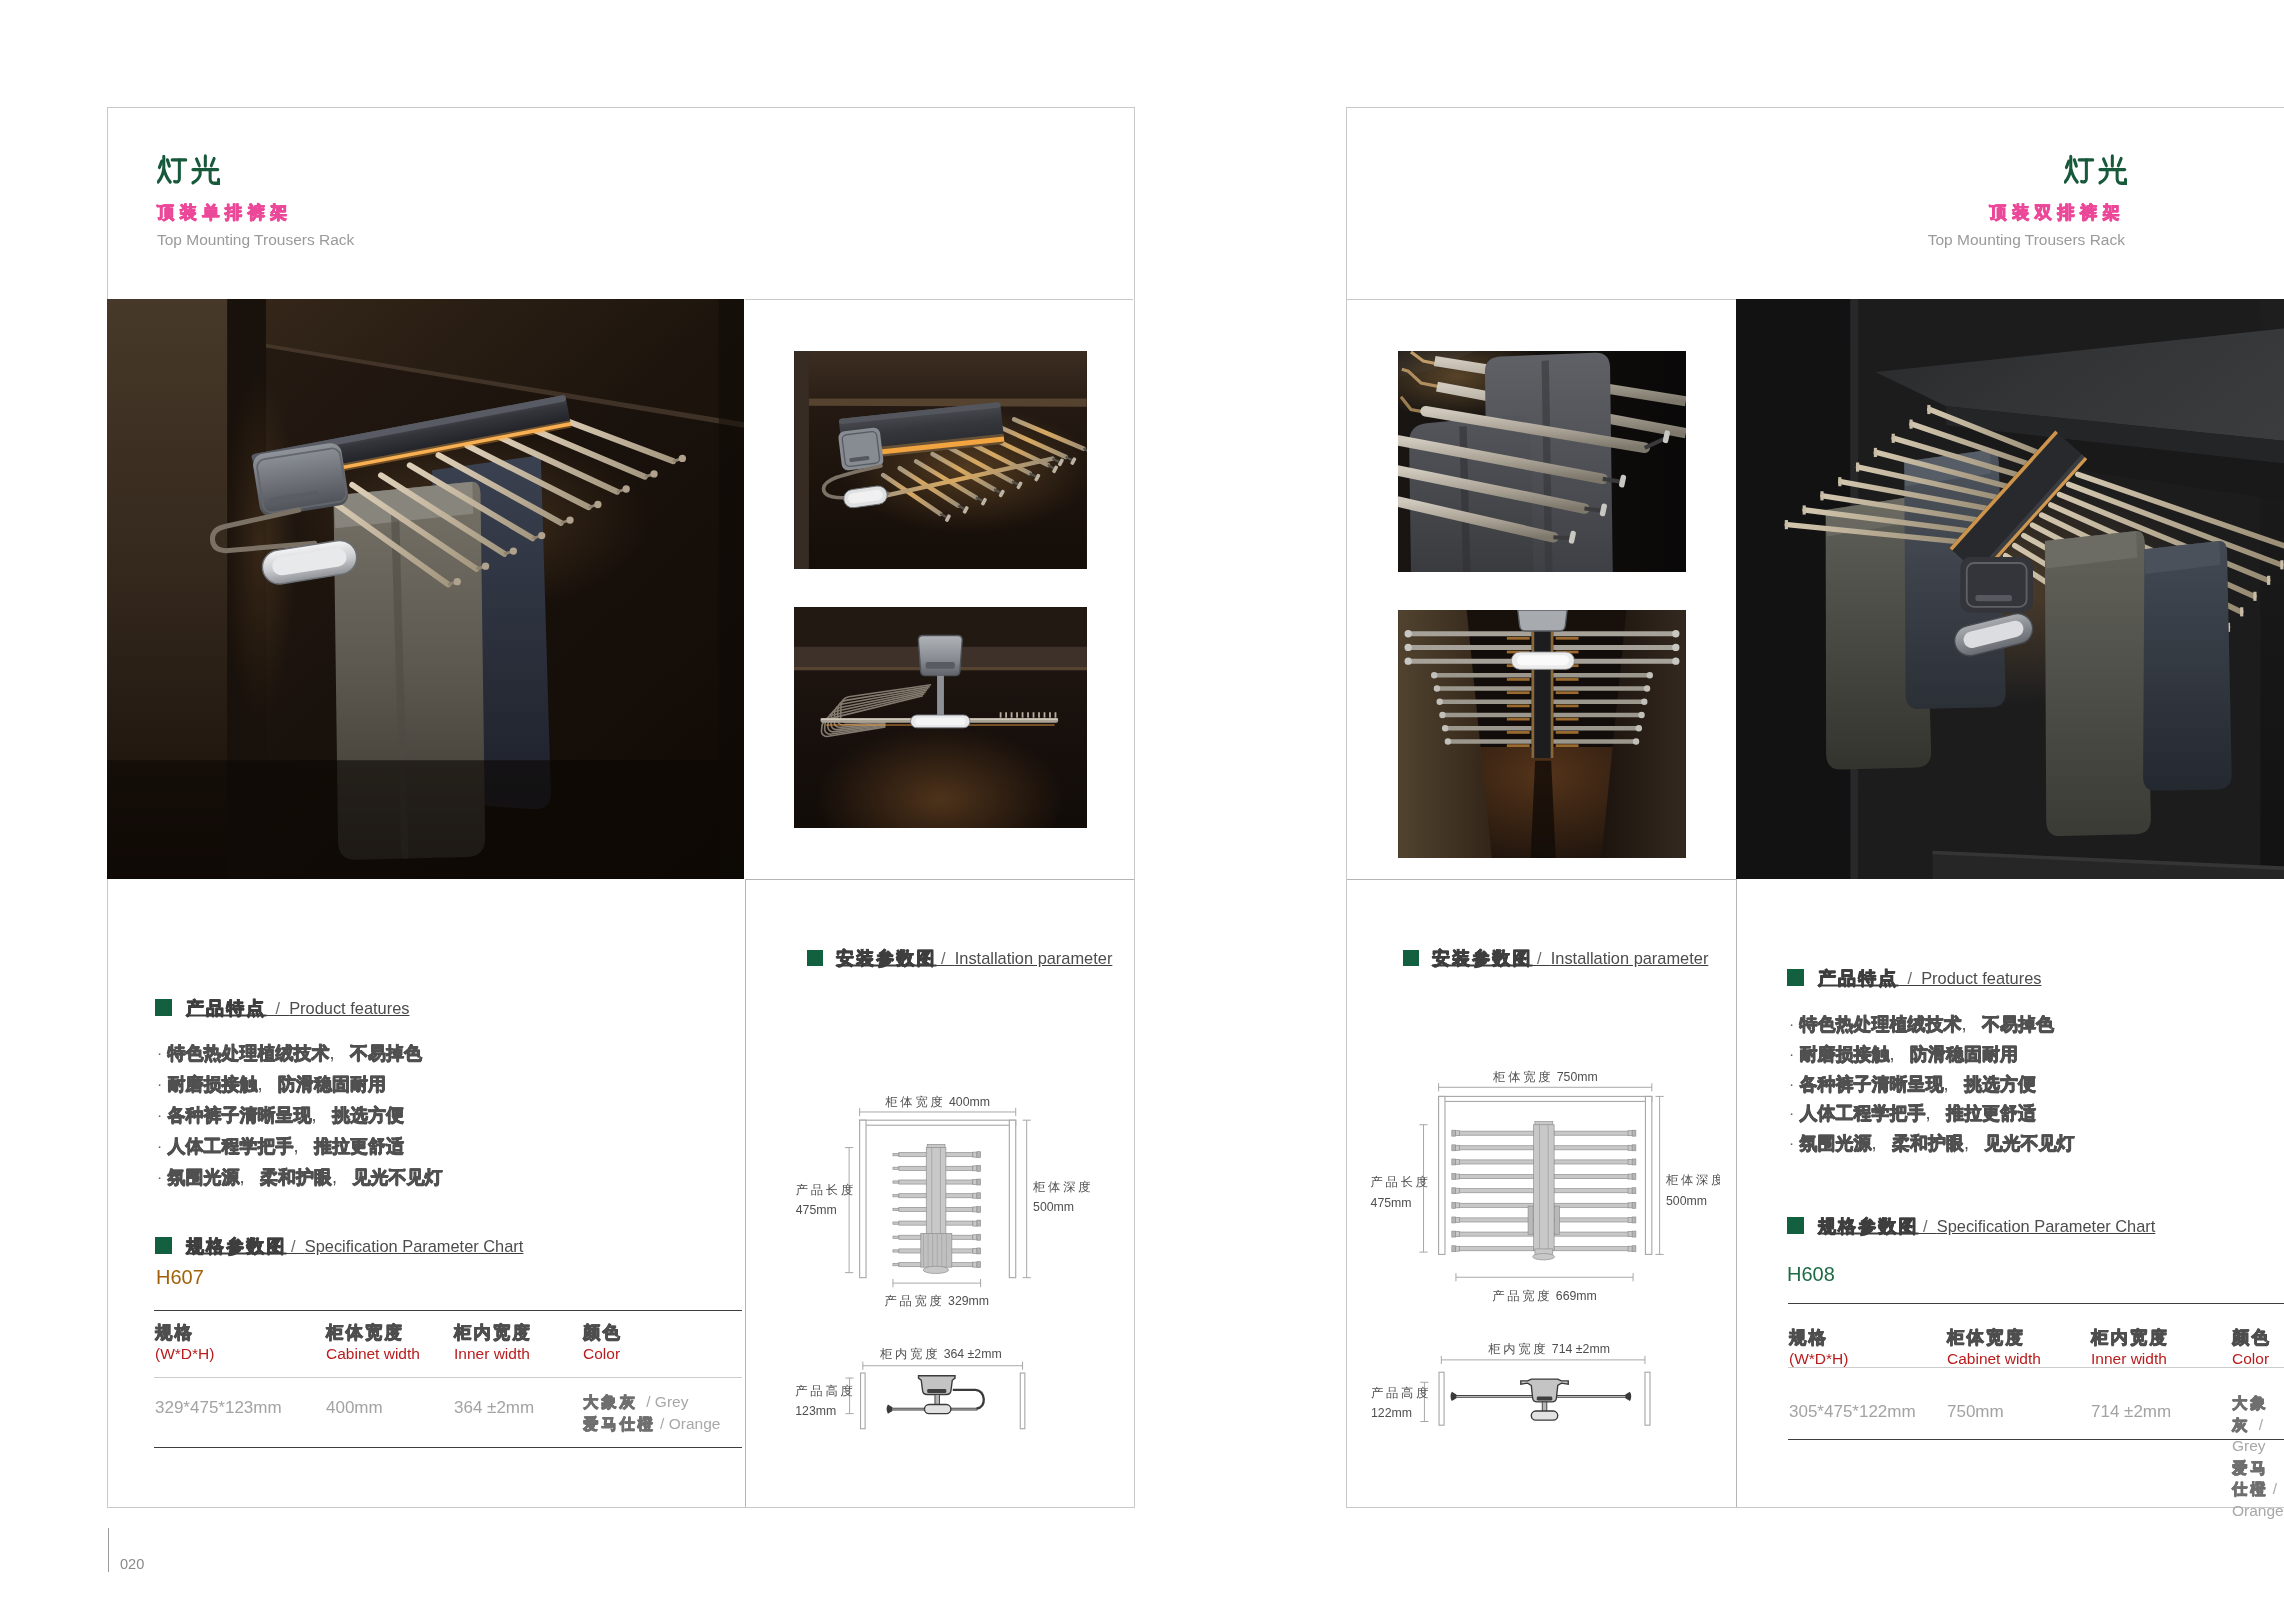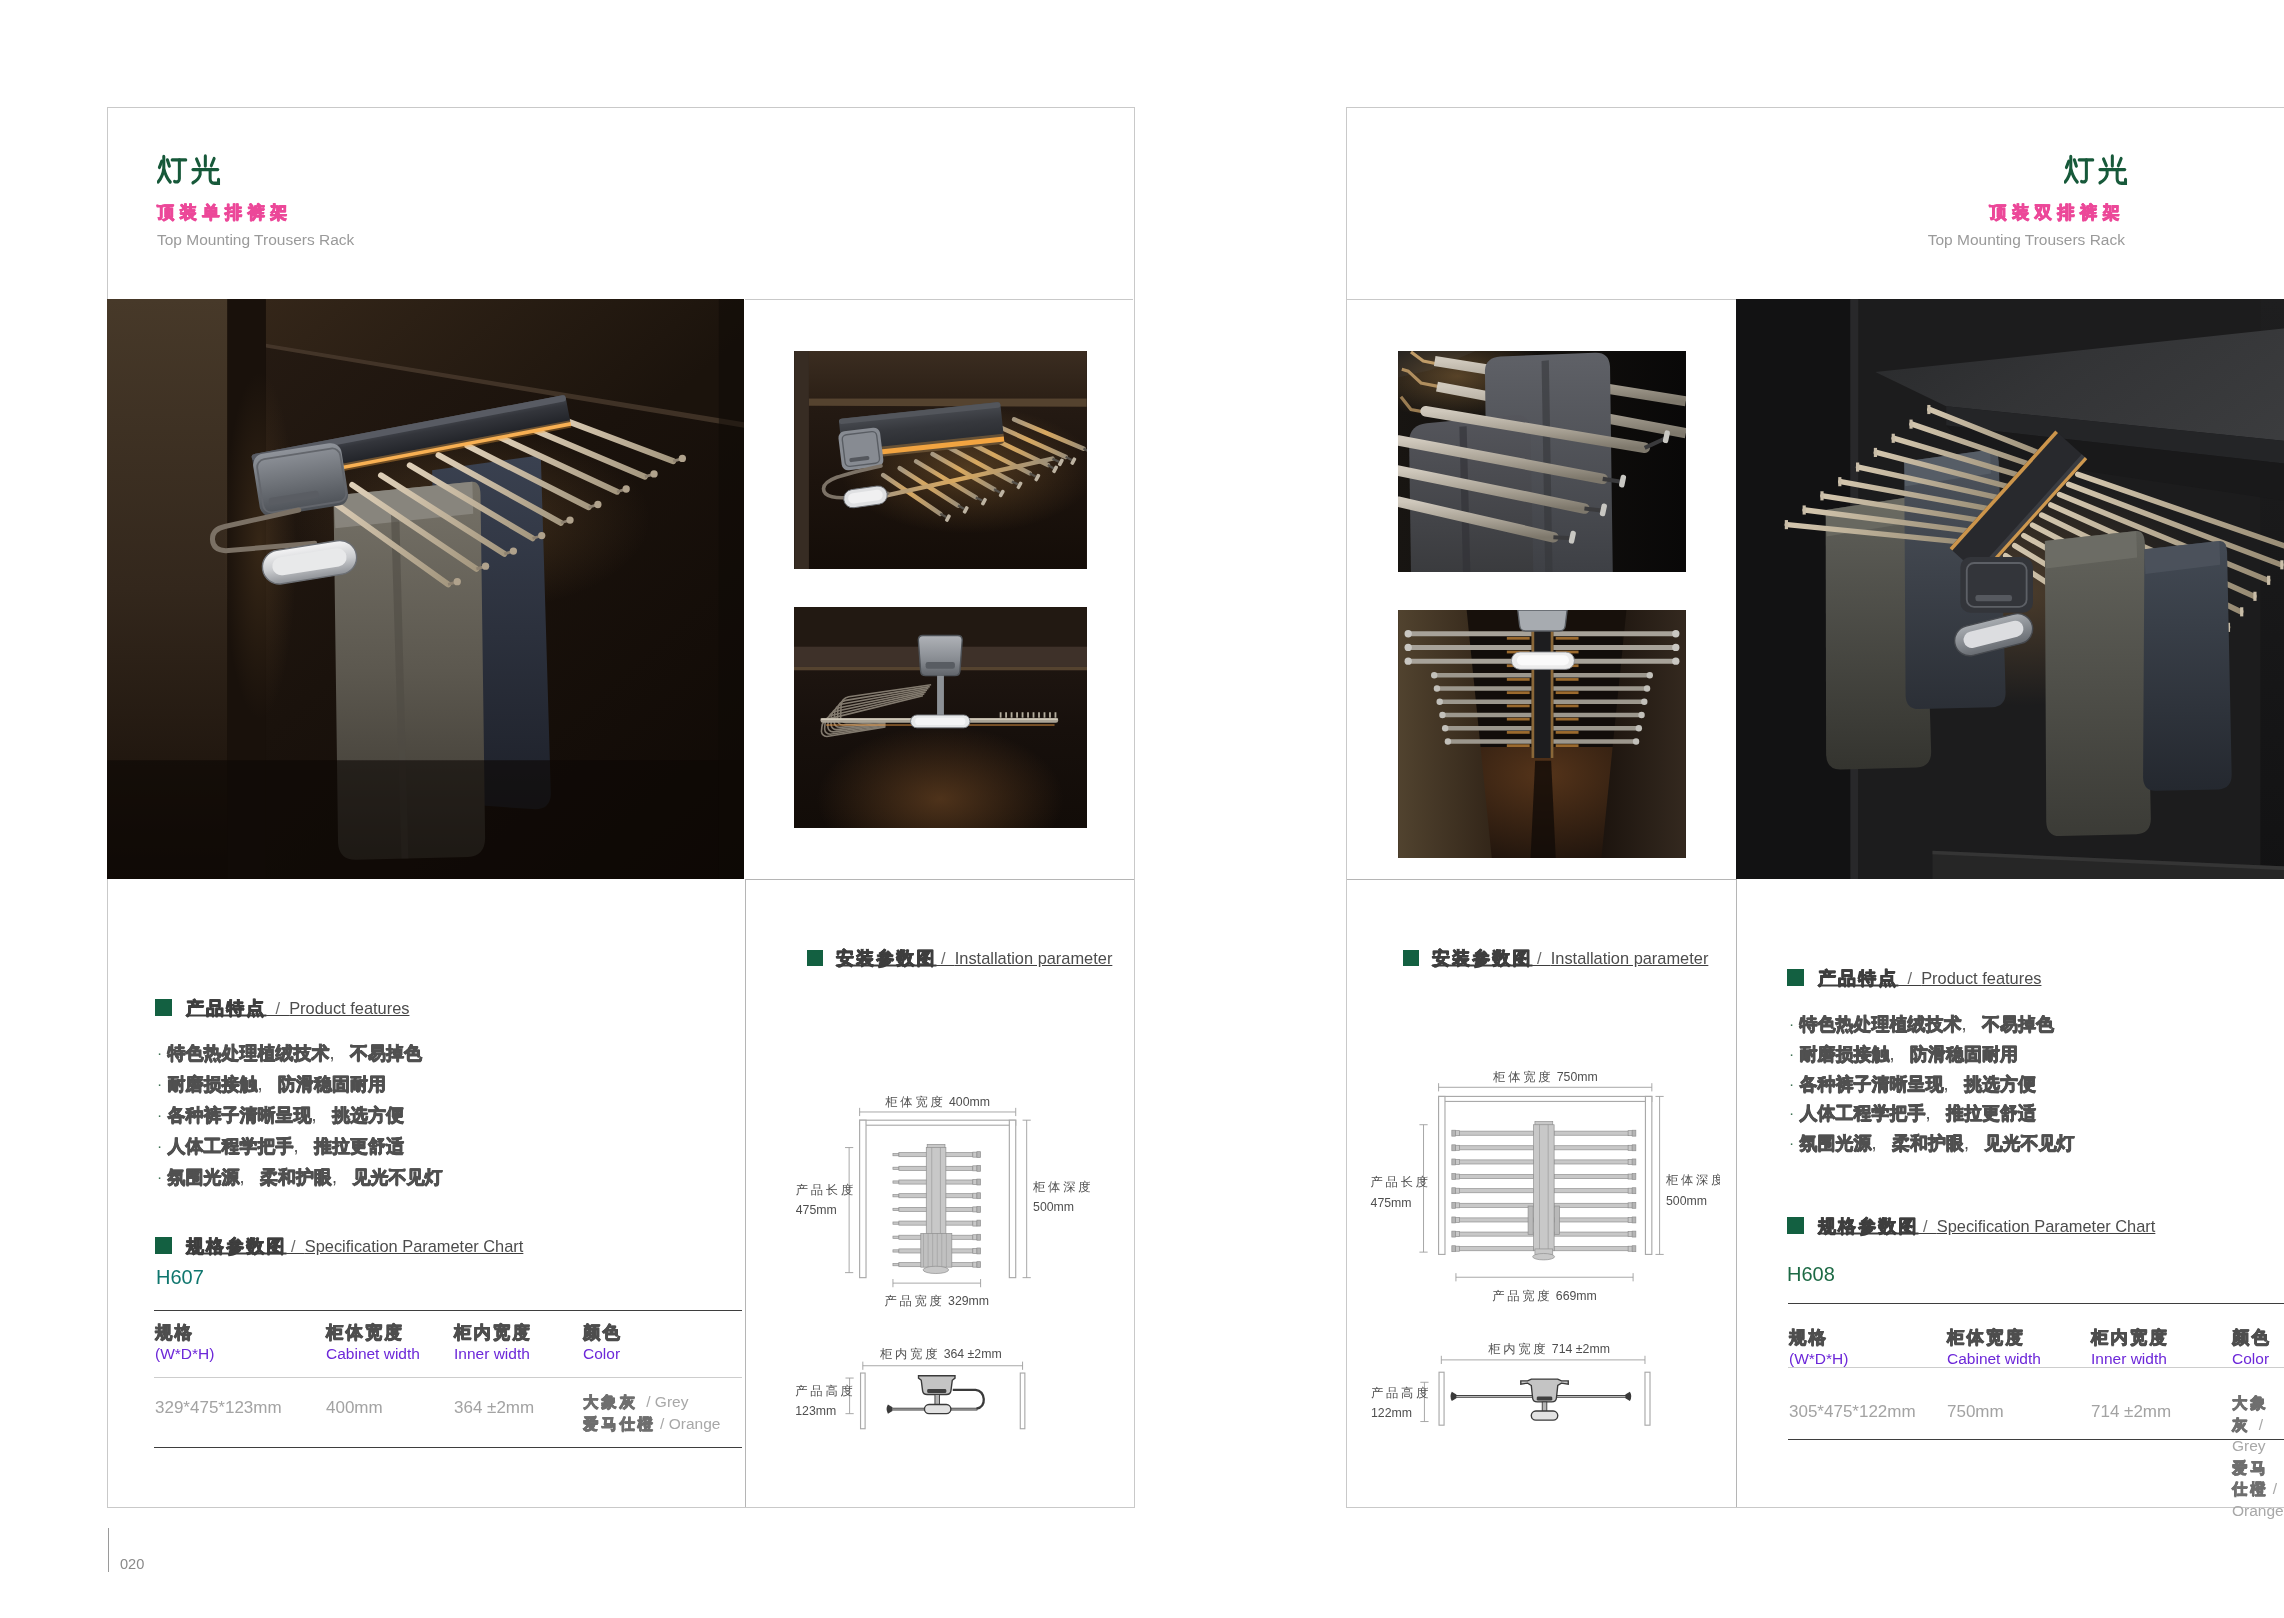--- a/index.html
+++ b/index.html
@@ -11,21 +11,21 @@
 .hdr{font-size:18px;color:#3e3e3e;font-weight:700;white-space:nowrap;text-decoration:underline;}
 .hdr .c{letter-spacing:2.1px;}
 .hdr .en{font-weight:400;color:#4c4c4c;font-size:16.4px;letter-spacing:0;}
 .hdr .sl{font-weight:400;color:#6a6a6a;font-size:16.4px;letter-spacing:0;}
 .bul{font-size:18px;color:#505050;white-space:nowrap;}
 .bul .c{letter-spacing:0;}
 .pz{letter-spacing:0;padding-right:15.5px;font-weight:400;}
 .bul .dot{display:inline-block;width:10.5px;letter-spacing:0;color:#3e7154;font-size:15.5px;vertical-align:0.9px;}
 .tabhd{font-size:17.4px;color:#4e4e4e;line-height:21px;}
 .tabhd .c{letter-spacing:2.1px;}
-.tabhd .en{letter-spacing:0;color:#6d28d9;font-size:15.5px;font-weight:400;}
+.tabhd .en{letter-spacing:0;color:#b91c1c;font-size:15.5px;font-weight:400;}
 .tabdata{font-size:17px;color:#a3a3a3;letter-spacing:0;}
 .clrcell .c{letter-spacing:2.7px;}
 .vline{position:absolute;width:0.9px;background:#bdbdbd;}
 .hline{position:absolute;height:0.9px;background:#c6c6c6;}
 </style>
 </head>
 <body>
 
 <div class="ab" style="left:107px;top:107px;width:1026px;height:1399px;border:0.9px solid #c9c9c9;"></div>
 
@@ -613,21 +613,21 @@
 <div class="ab bul" style="left:157px;top:1103px;"><span class="dot">·</span><span class="c">各种裤子清晰呈现</span><span class="pz">,</span><span class="c">挑选方便</span></div>
 
 <div class="ab bul" style="left:157px;top:1134px;"><span class="dot">·</span><span class="c">人体工程学把手</span><span class="pz">,</span><span class="c">推拉更舒适</span></div>
 
 <div class="ab bul" style="left:157px;top:1165px;"><span class="dot">·</span><span class="c">氛围光源</span><span class="pz">,</span><span class="c">柔和护眼</span><span class="pz">,</span><span class="c">见光不见灯</span></div>
 
 <div class="sq" style="left:155px;top:1237px;"></div>
 
 <div class="ab hdr" style="left:186px;top:1234px;"><span class="c">规格参数图</span><span class="sl">&nbsp;/ &nbsp;</span><span class="en">Specification Parameter Chart</span></div>
 
-<div class="ab" style="left:156px;top:1266px;font-size:20px;color:#0f766e;">H607</div>
+<div class="ab" style="left:156px;top:1266px;font-size:20px;color:#a16207;">H607</div>
 
 <div class="hline" style="left:154px;top:1310px;width:588px;height:1.4px;background:#3e3e3e;"></div>
 
 <div class="ab tabhd" style="left:155px;top:1322px;"><span class="c">规格</span><br><span class="en">(W*D*H)</span></div>
 <div class="ab tabhd" style="left:326px;top:1322px;"><span class="c">柜体宽度</span><br><span class="en">Cabinet width</span></div>
 <div class="ab tabhd" style="left:454px;top:1322px;"><span class="c">柜内宽度</span><br><span class="en">Inner width</span></div>
 <div class="ab tabhd" style="left:583px;top:1322px;"><span class="c">颜色</span><br><span class="en">Color</span></div>
 
 <div class="hline" style="left:154px;top:1377px;width:588px;height:0.5px;background:#cdcdcd;"></div>
 

